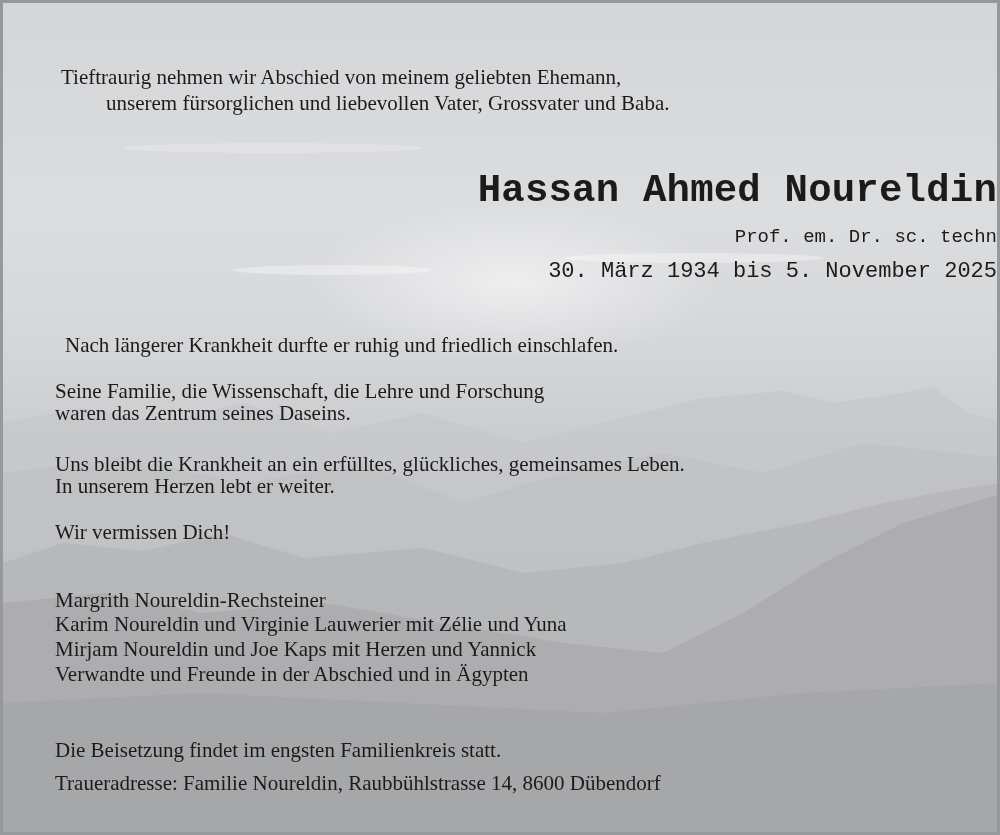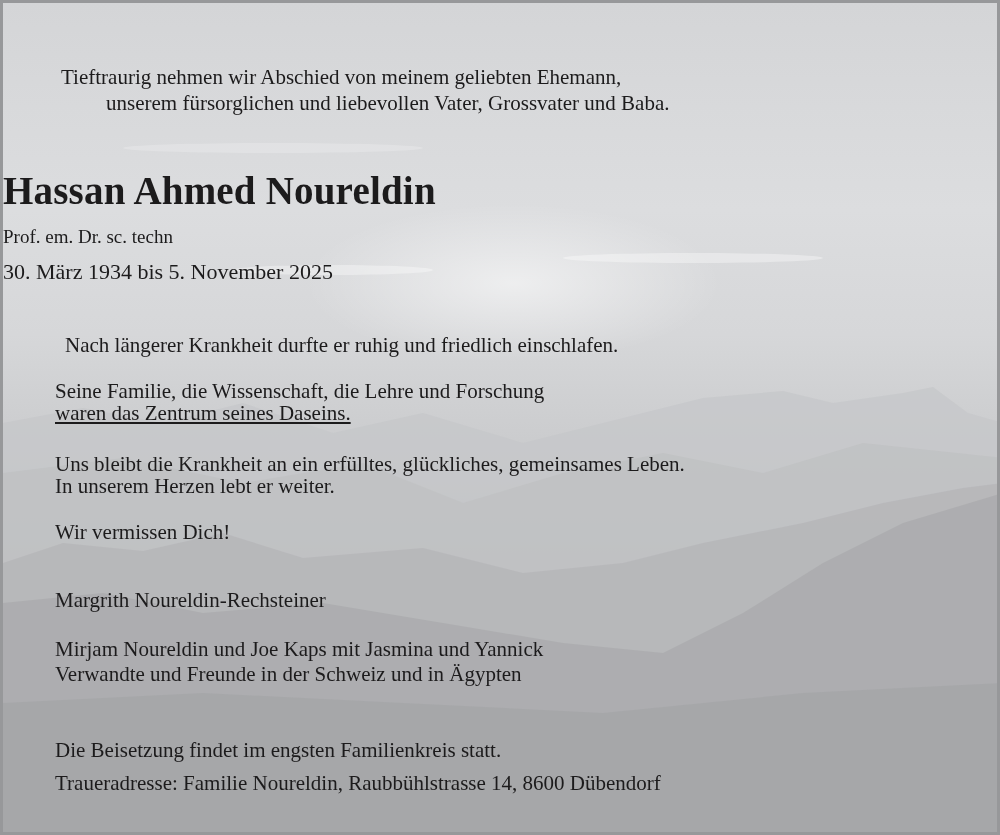--- a/index.html
+++ b/index.html
@@ -12,21 +12,21 @@
     .sky-glow {
       position: absolute; left: 300px; top: 200px; width: 420px; height: 160px;
       background: radial-gradient(ellipse at center, rgba(255,255,255,0.55) 0%, rgba(255,255,255,0) 70%);
     }
     .cloud { position: absolute; height: 10px; border-radius: 50%; background: rgba(255,255,255,0.35); }
     svg.mountains { position: absolute; left: 0; top: 0; width: 1000px; height: 835px; }
     .text {
       position: absolute; font-family: "Liberation Serif", "DejaVu Serif", serif;
       color: #1c1b1c; font-size: 21px; line-height: 24px; white-space: pre;
     }
-    .center { text-align: left; }
+    .center { text-align: right; font-family: Liberation Mono, monospace; }
     .title { font-weight: bold; font-size: 39px; line-height: 44px; letter-spacing: 0.2px; }
     .sub { font-size: 19px; line-height: 28px; }
   </style>
 </head>
 <body>
 
 <div class="frame">
   <div class="sky-glow"></div>
   <div class="cloud" style="left:230px;top:262px;width:200px;"></div>
   <div class="cloud" style="left:560px;top:250px;width:260px;"></div>
@@ -42,24 +42,25 @@
 
   <div class="text" style="left:58px;top:62px;">Tieftraurig nehmen wir Abschied von meinem geliebten Ehemann,</div>
   <div class="text" style="left:58px;top:88px;margin-left:45px;">unserem fürsorglichen und liebevollen Vater, Grossvater und Baba.</div>
 
   <div class="text center title" style="left:0;width:994px;top:166px;">Hassan Ahmed Noureldin</div>
   <div class="text center sub" style="left:0;width:994px;top:220px;">Prof. em. Dr. sc. techn</div>
   <div class="text center" style="left:0;width:994px;top:256px;font-size:22px;line-height:26px;">30. März 1934 bis 5. November 2025</div>
 
   <div class="text" style="left:52px;top:330px;margin-left:10px;">Nach längerer Krankheit durfte er ruhig und friedlich einschlafen.</div>
   <div class="text" style="left:52px;top:376px;">Seine Familie, die Wissenschaft, die Lehre und Forschung</div>
-  <div class="text" style="left:52px;top:398px;text-decoration:underline;">waren das Zentrum seines Daseins.</div>
+  <div class="text" style="left:52px;top:398px;">waren das Zentrum seines Daseins.</div>
   <div class="text" style="left:52px;top:449px;">Uns bleibt die Krankheit an ein erfülltes, glückliches, gemeinsames Leben.</div>
   <div class="text" style="left:52px;top:471px;">In unserem Herzen lebt er weiter.</div>
   <div class="text" style="left:52px;top:517px;">Wir vermissen Dich!</div>
 
   <div class="text" style="left:52px;top:585px;">Margrith Noureldin-Rechsteiner</div>
-  <div class="text" style="left:52px;top:634px;">Mirjam Noureldin und Joe Kaps mit Jasmina und Yannick</div>
-  <div class="text" style="left:52px;top:659px;">Verwandte und Freunde in der Schweiz und in Ägypten</div>
+  <div class="text" style="left:52px;top:609px;">Karim Noureldin und Virginie Lauwerier mit Zélie und Yuna</div>
+  <div class="text" style="left:52px;top:634px;">Mirjam Noureldin und Joe Kaps mit Herzen und Yannick</div>
+  <div class="text" style="left:52px;top:659px;">Verwandte und Freunde in der Abschied und in Ägypten</div>
 
   <div class="text" style="left:52px;top:735px;">Die Beisetzung findet im engsten Familienkreis statt.</div>
   <div class="text" style="left:52px;top:768px;">Traueradresse: Familie Noureldin, Raubbühlstrasse 14, 8600 Dübendorf</div>
 </div>
 
 </body></html>

